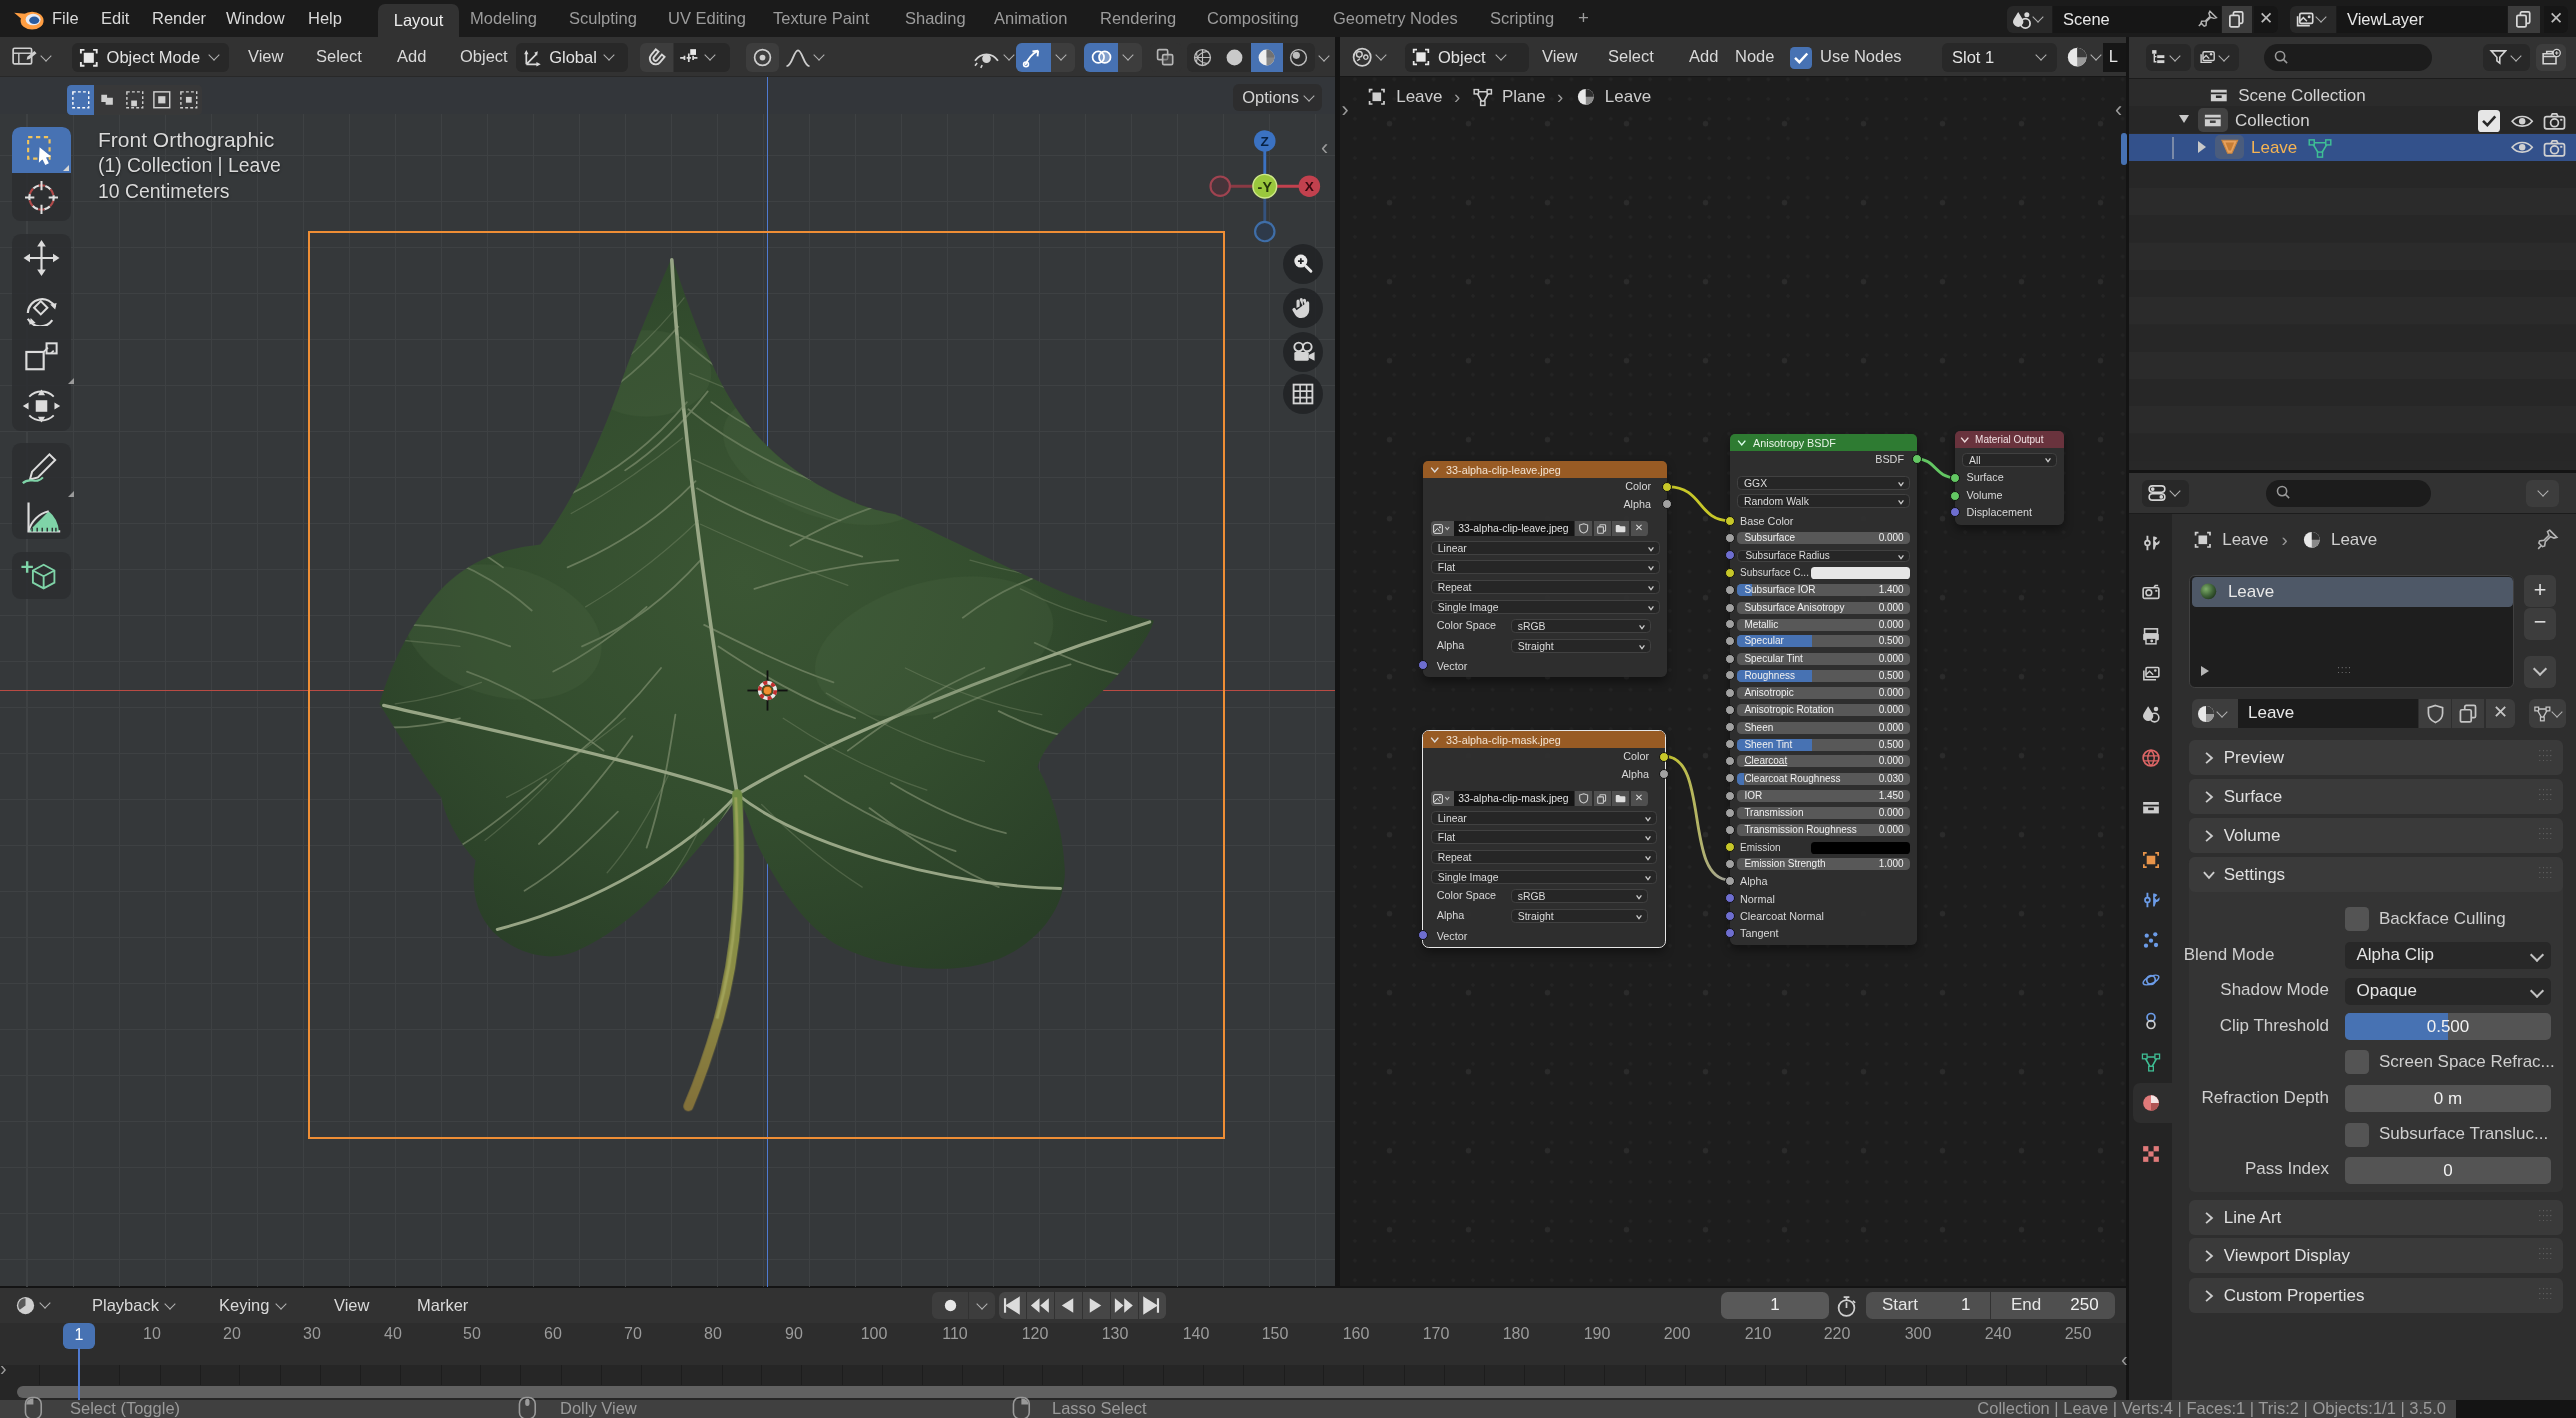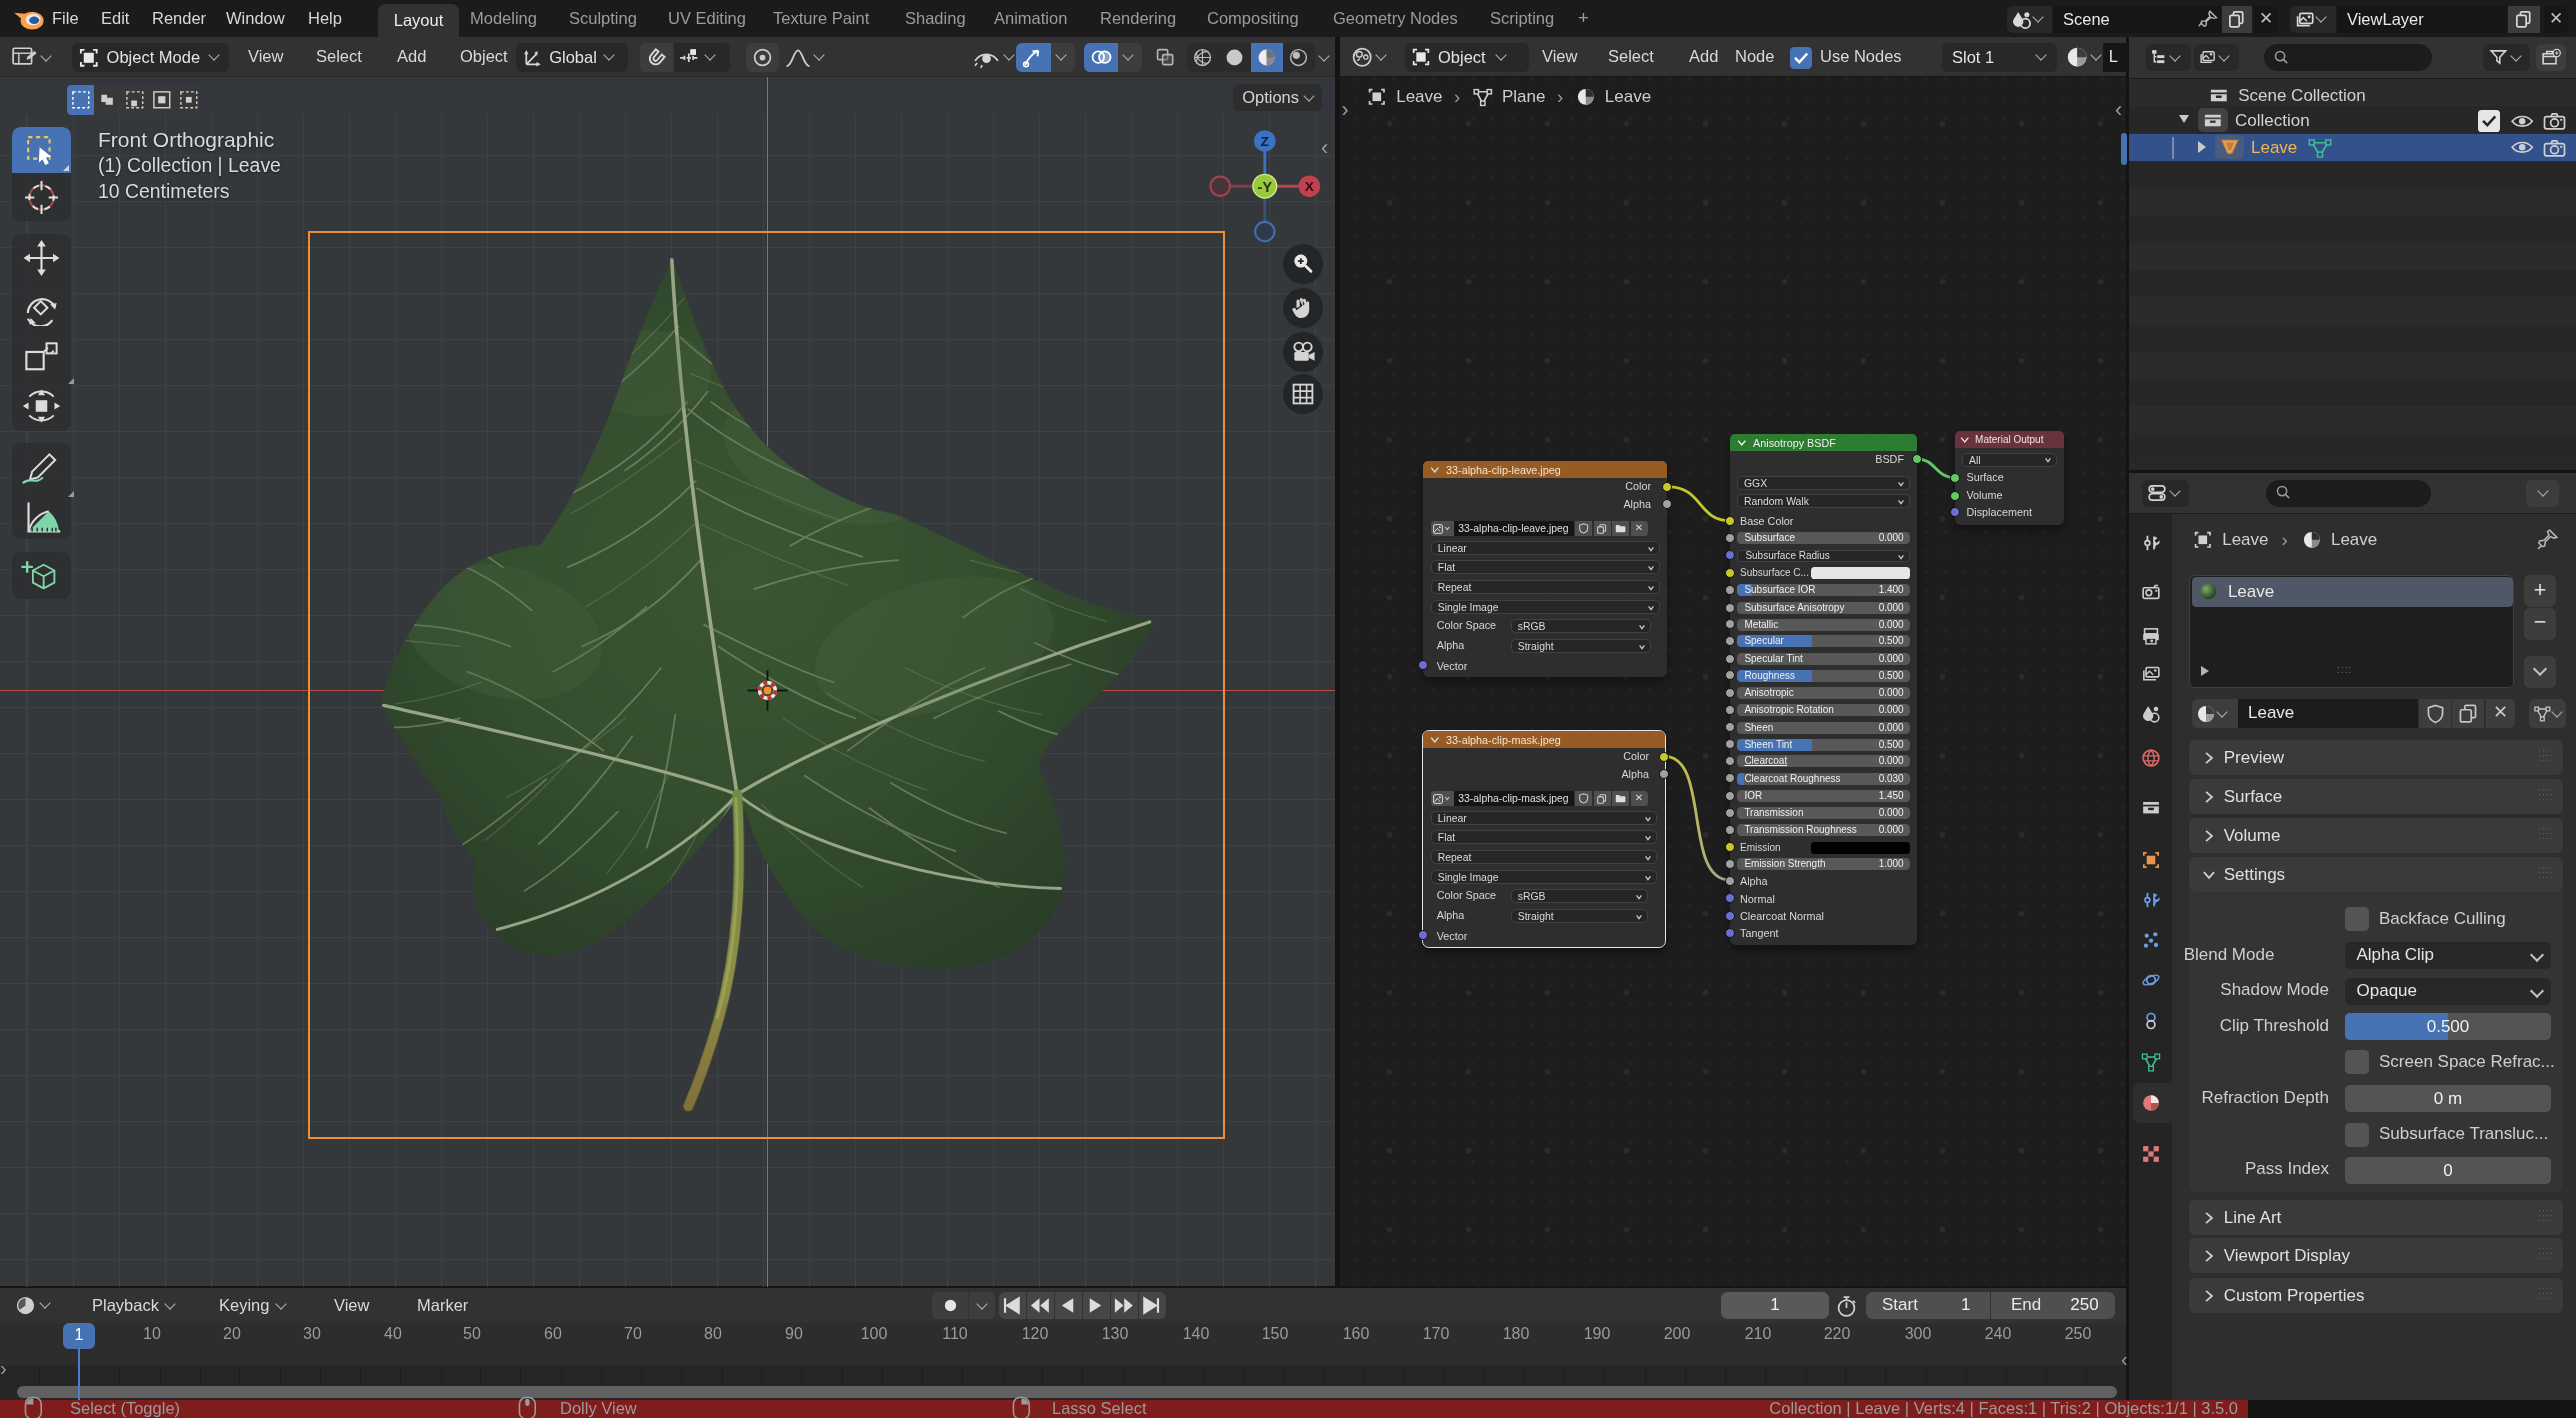--- a/index.html
+++ b/index.html
@@ -1299,21 +1299,21 @@
       <div class="abs" style="left:2006px;top:77px;width:1.4px;height:20px;background:#1d1d1d;"></div>
       <div class="abs" style="left:2046px;top:77px;width:1.4px;height:20px;background:#1d1d1d;"></div>
       <div class="abs" style="left:2086px;top:77px;width:1.4px;height:20px;background:#1d1d1d;"></div>
 <div class="abs" style="left:0;top:97px;width:2126px;height:15px;background:#262626;"></div>
 <div class="abs" style="left:17px;top:98px;width:2100px;height:12.2px;background:#616161;border-radius:6.5px;"></div>
 <div class="abs" style="left:78px;top:60px;width:2.2px;height:52px;background:#4f7ad0;"></div>
 <div class="abs" style="left:2121px;top:60px;color:#9a9a9a;font-size:20px;">‹</div>
 <div class="abs" style="left:0px;top:69px;color:#9a9a9a;font-size:20px;">›</div>
     </div>
 
-<div id="sb" class="abs" style="left:0;top:1400px;width:2248px;height:18.7px;background:#7f1d1d;">
+<div id="sb" class="abs" style="left:0;top:1400px;width:2456px;height:18.7px;background:#404040;">
       <div class="abs" style="left:24.4px;top:-3.6px;"><svg width="18.7" height="24.4" viewBox="0 0 26 34">
           <rect x="2" y="2" width="22" height="30" rx="9" fill="none" stroke="#9a9a9a" stroke-width="2.2"></rect>
           <path d="M3 12 a10 9 0 0 1 10 -9 v9 Z" fill="#9a9a9a"></path>
         </svg></div>
 <div class="abs" style="left:70px;top:-0.7px;font-size:16.5px;color:#9a9a9a;">Select (Toggle)</div>
 <div class="abs" style="left:518px;top:-3.6px;"><svg width="18.7" height="24.4" viewBox="0 0 26 34">
           <rect x="2" y="2" width="22" height="30" rx="9" fill="none" stroke="#9a9a9a" stroke-width="2.2"></rect>
           <rect x="10" y="4" width="6" height="10" rx="3" fill="#9a9a9a"></rect>
         </svg></div>
 <div class="abs" style="left:560px;top:-0.7px;font-size:16.5px;color:#9a9a9a;">Dolly View</div>

